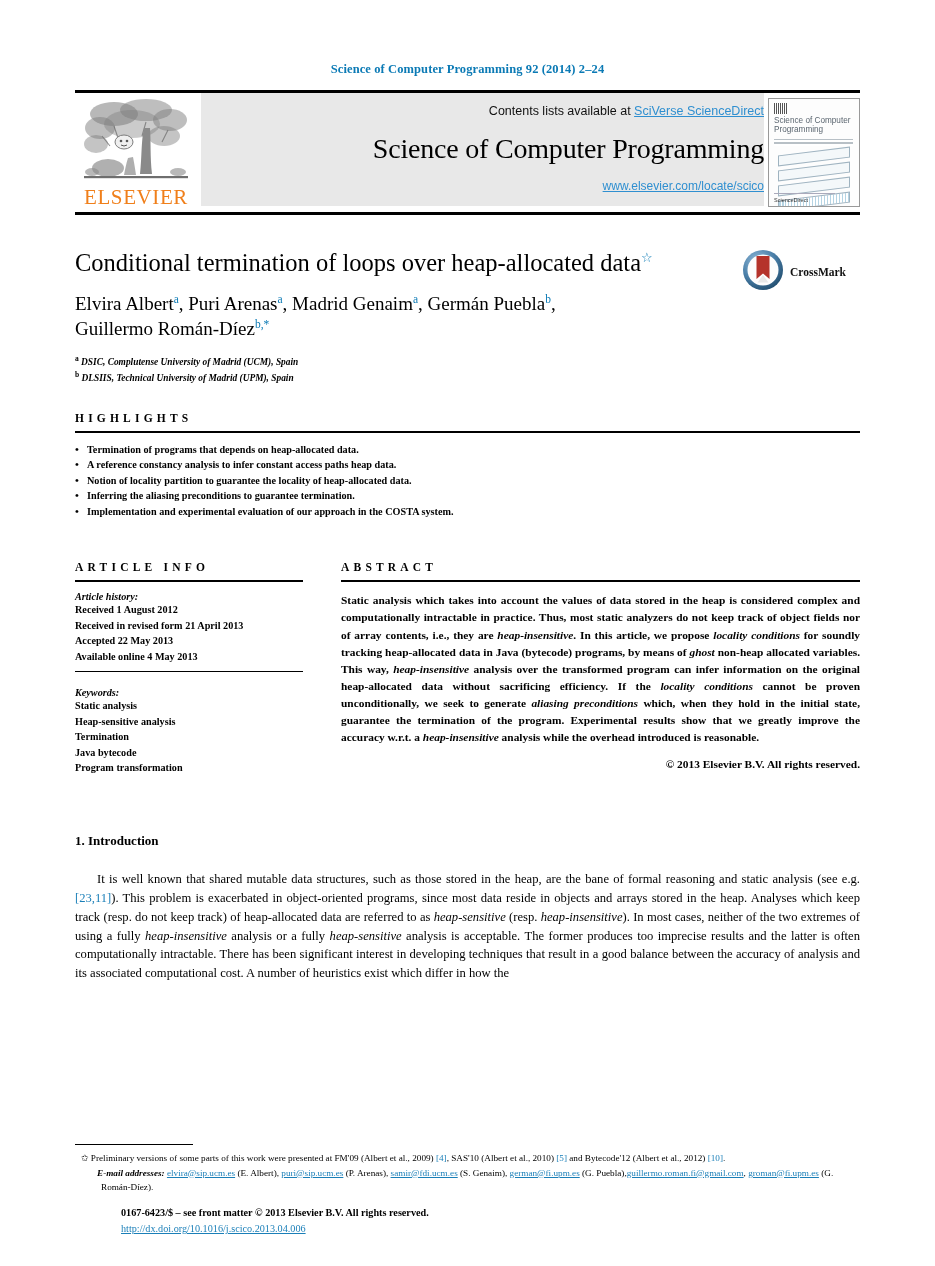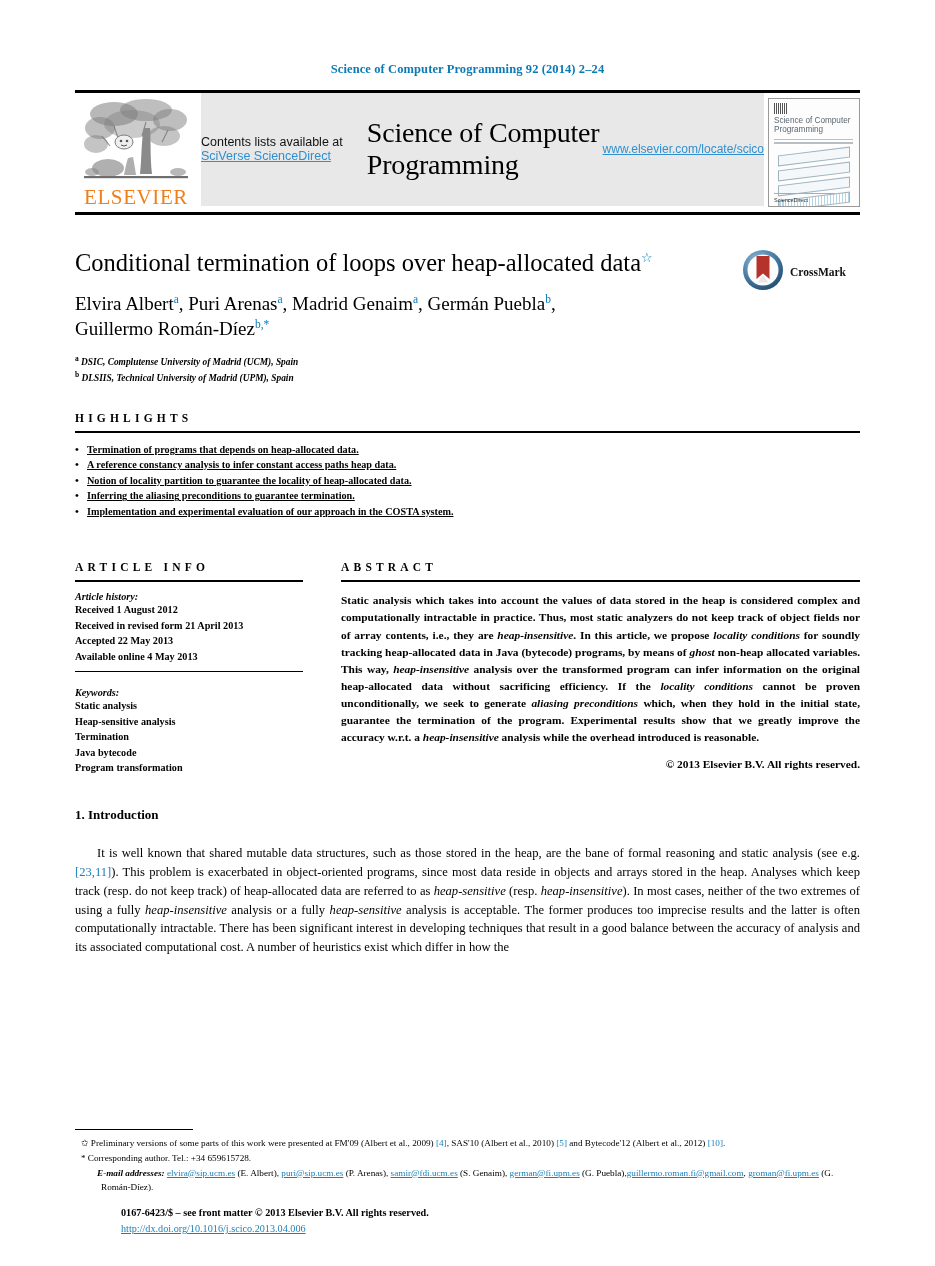--- a/index.html
+++ b/index.html
@@ -52,21 +52,22 @@
     font-size: 21px;
     letter-spacing: 0.6px;
     line-height: 1;
     margin-top: 1px;
   }
   .masthead-center {
     flex: 1 1 auto;
     background: #e8e8e8;
     margin: 0 4px 6px 4px;
     display: flex;
-    align-items: center;
+    flex-direction: column;
+    align-items: flex-end;
     justify-content: space-between;
     padding: 11px 0 13px 0;
   }
   .contents-line {
     font-family: "Liberation Sans", sans-serif;
     font-size: 12.5px;
     color: #111;
   }
   .contents-line .sd-link { color: #2f8fd0; }
   .journal-name {
@@ -164,21 +165,21 @@
   
   .section-head {
     font-family: "Liberation Serif", serif;
     font-weight: bold;
     font-size: 11.5px;
     letter-spacing: 4.2px;
   }
   .highlights { margin-top: 26px; }
   .rule-thin { border-top: 1px solid #000; margin-top: 7px; }
   .rule-thick { border-top: 2.2px solid #000; margin-top: 7px; }
-  .hl-list { list-style: none; margin: 9px 0 0 0; padding: 0; text-decoration: underline; }
+  .hl-list { list-style: none; margin: 9px 0 0 0; padding: 0; }
   .hl-list li {
     font-family: "Liberation Serif", serif;
     font-size: 10.2px;
     font-weight: bold;
     line-height: 1.52;
     padding-left: 12px;
     position: relative;
   }
   .hl-list li::before {
     content: "\2022";
@@ -215,21 +216,21 @@
   .abs-text em { font-style: italic; }
   .copyright {
     margin-top: 11px;
     text-align: right;
     font-family: "Liberation Serif", serif;
     font-size: 11.4px;
     font-weight: bold;
   }
 
   
-  .intro { margin-top: 31px; }
+  .intro { margin-top: 57px; }
   .intro-head {
     font-family: "Liberation Serif", serif;
     font-size: 13px; font-weight: bold;
   }
   .intro-body {
     margin-top: 21px;
     font-family: "Liberation Serif", serif;
     font-size: 12.6px;
     line-height: 1.5;
     text-align: justify;
@@ -419,24 +420,20 @@
   </div>
 
   <div class="footnotes">
     <div class="fn-rule"></div>
 
     <div class="fn-line fn-indent">
       <span class="mark">✩</span>
       <span>Preliminary versions of some parts of this work were presented at FM'09 (Albert et al., 2009) </span><span class="ref-link">[4]</span><span>, SAS'10 (Albert et al., 2010) </span><span class="ref-link">[5]</span><span> and Bytecode'12 (Albert et al., 2012) </span><span class="ref-link">[10]</span><span>.</span>
     </div>
 
-    <div class="fn-line fn-indent">
-      <span class="mark">*</span>
-      <span>Corresponding author. Tel.: +34 659615728.</span>
-    </div>
 
     <div class="fn-line fn-email">
       <span class="fn-em">E-mail addresses:</span>
       <a class="mail-link" href="#">elvira@sip.ucm.es</a> <span>(E. Albert)</span><span>, </span><a class="mail-link" href="#">puri@sip.ucm.es</a> <span>(P. Arenas)</span><span>, </span><a class="mail-link" href="#">samir@fdi.ucm.es</a> <span>(S. Genaim)</span><span>, </span><a class="mail-link" href="#">german@fi.upm.es</a> <span>(G. Puebla)</span><span>,</span><a class="mail-link" href="#">guillermo.roman.fi@gmail.com</a><span>, </span><a class="mail-link" href="#">groman@fi.upm.es</a> <span>(G. Román-Díez)</span><span>.</span>
     </div>
   </div>
 
   <div class="issn-block">
     <div class="issn-line">0167-6423/$ – see front matter © 2013 Elsevier B.V. All rights reserved.</div>
     <a class="doi-line" href="#">http://dx.doi.org/10.1016/j.scico.2013.04.006</a>

